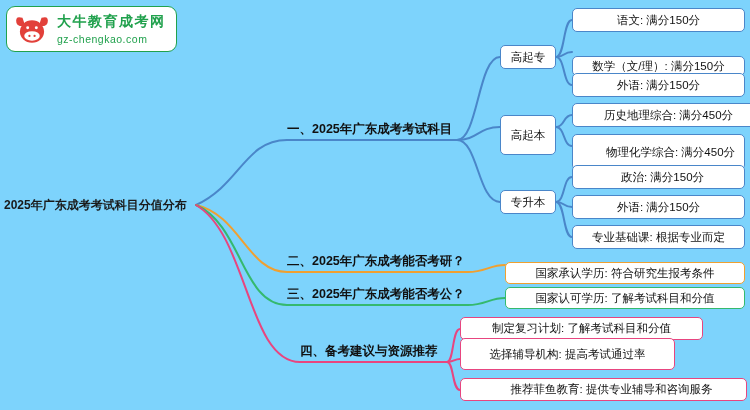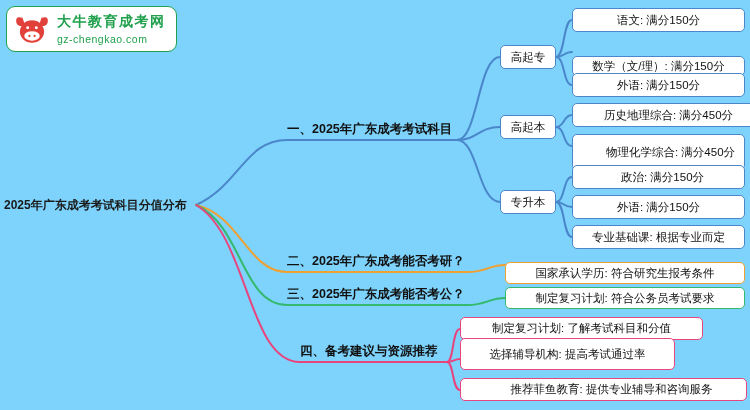--- a/index.html
+++ b/index.html
@@ -81,36 +81,36 @@
     <div>
       <div class="logo-name">大牛教育成考网</div>
       <div class="logo-url">gz-chengkao.com</div>
     </div>
   </div>
 
   <div class="node root-label" style="left:4px;top:197px;">2025年广东成考考试科目分值分布</div>
 
   <div class="node label" style="left:287px;top:121px;">一、2025年广东成考考试科目</div>
   <div class="node box b1" style="left:500px;top:45px;width:56px;height:24px;">高起专</div>
-  <div class="node box b1" style="left:500px;top:115px;width:56px;height:24px;">高起本</div>
+  <div class="node box b1" style="left:500px;top:115px;width:56px;height:40px;">高起本</div>
   <div class="node box b1" style="left:500px;top:190px;width:56px;height:24px;">专升本</div>
 
   <div class="node box b1" style="left:572px;top:8px;width:173px;height:24px;">语文: 满分150分</div>
   <div class="node box b1" style="left:572px;top:40px;width:173px;height:20px;margin-top:16px;">数学（文/理）: 满分150分</div>
   <div class="node box b1" style="left:572px;top:73px;width:173px;height:24px;">外语: 满分150分</div>
   <div class="node box b1" style="left:572px;top:103px;width:193px;height:24px;">历史地理综合: 满分450分</div>
   <div class="node box b1" style="left:572px;top:134px;width:173px;height:36px;padding-left:24px;">物理化学综合: 满分450分</div>
   <div class="node box b1" style="left:572px;top:165px;width:173px;height:24px;padding-left:8px;">政治: 满分150分</div>
   <div class="node box b1" style="left:572px;top:195px;width:173px;height:24px;">外语: 满分150分</div>
   <div class="node box b1" style="left:572px;top:225px;width:173px;height:24px;">专业基础课: 根据专业而定</div>
 
   <div class="node label" style="left:287px;top:253px;">二、2025年广东成考能否考研？</div>
   <div class="node box b2" style="left:505px;top:254px;width:240px;height:22px;">国家承认学历: 符合研究生报考条件</div>
 
   <div class="node label" style="left:287px;top:286px;">三、2025年广东成考能否考公？</div>
-  <div class="node box b3" style="left:505px;top:287px;width:240px;height:22px;">制定复习计划: 符合公务员考试要求</div>
+  <div class="node box b3" style="left:505px;top:287px;width:240px;height:22px;">国家认可学历: 了解考试科目和分值</div>
 
   <div class="node label" style="left:300px;top:343px;">四、备考建议与资源推荐</div>
   <div class="node box b4" style="left:460px;top:317px;width:243px;height:23px;">制定复习计划: 了解考试科目和分值</div>
   <div class="node box b4" style="left:460px;top:338px;width:215px;height:32px;">选择辅导机构: 提高考试通过率</div>
   <div class="node box b4" style="left:460px;top:378px;width:287px;height:23px;padding-left:16px;">推荐菲鱼教育: 提供专业辅导和咨询服务</div>
 
 </div>
 
 </body></html>

